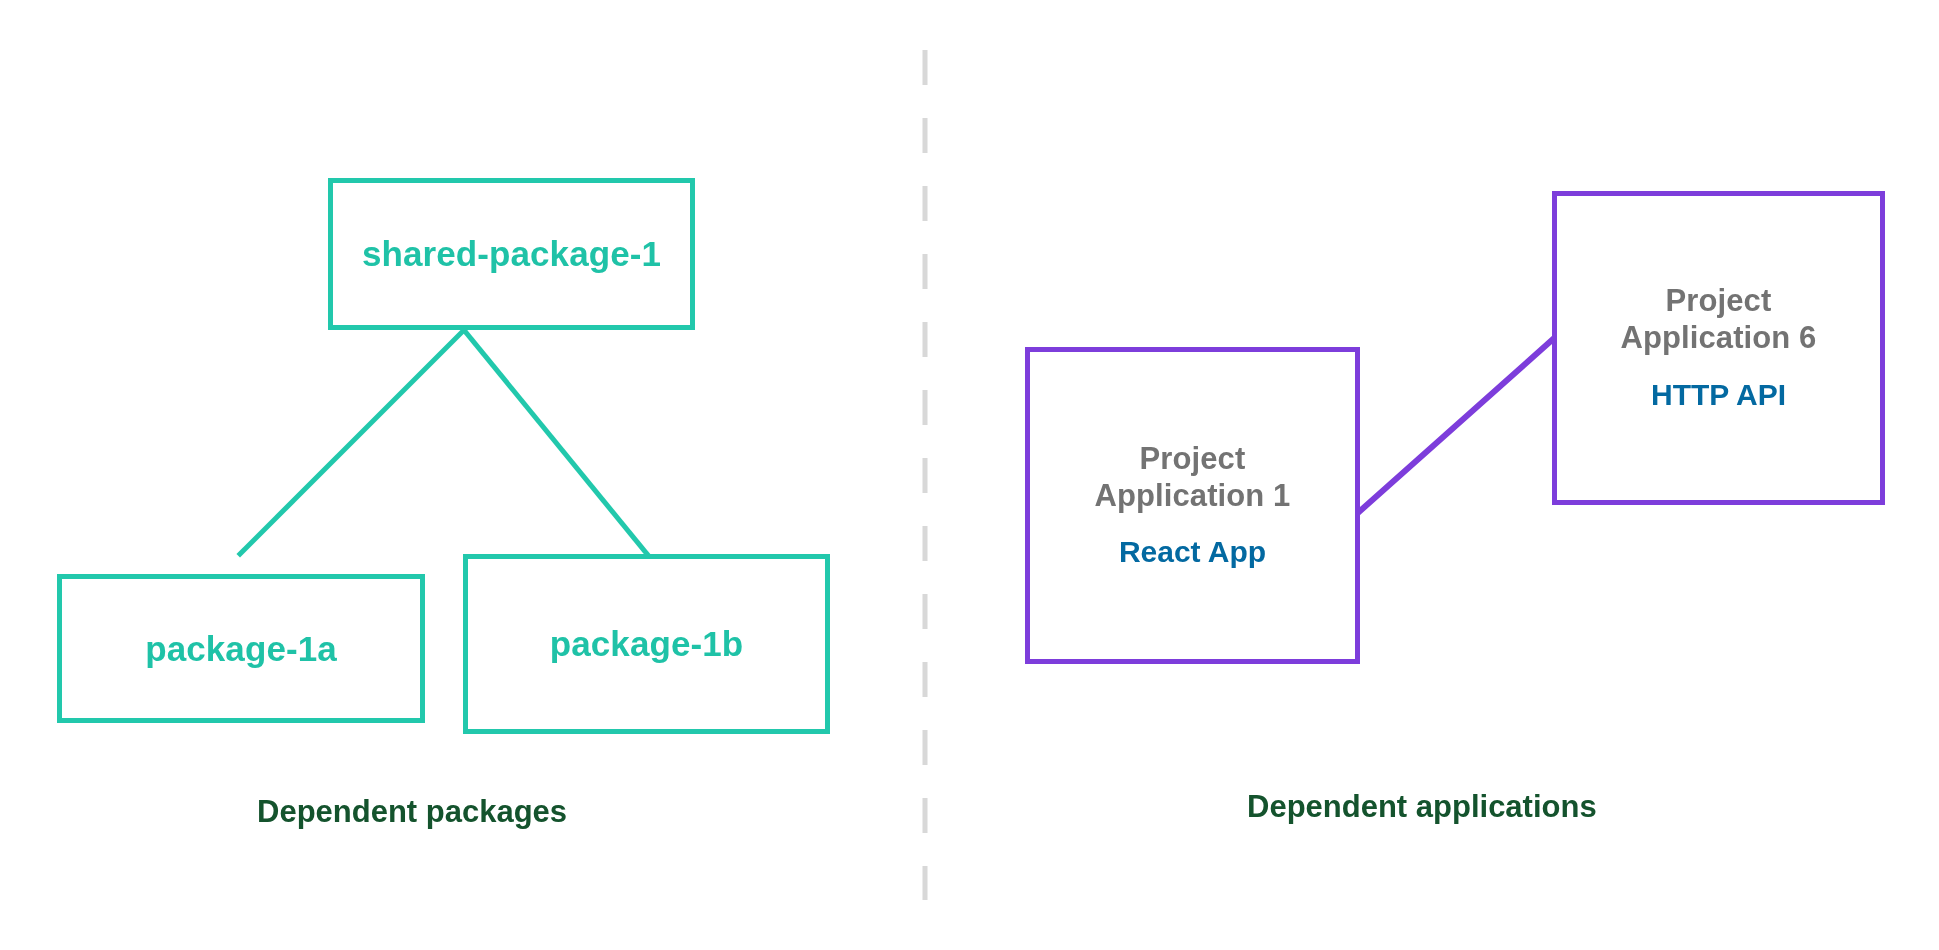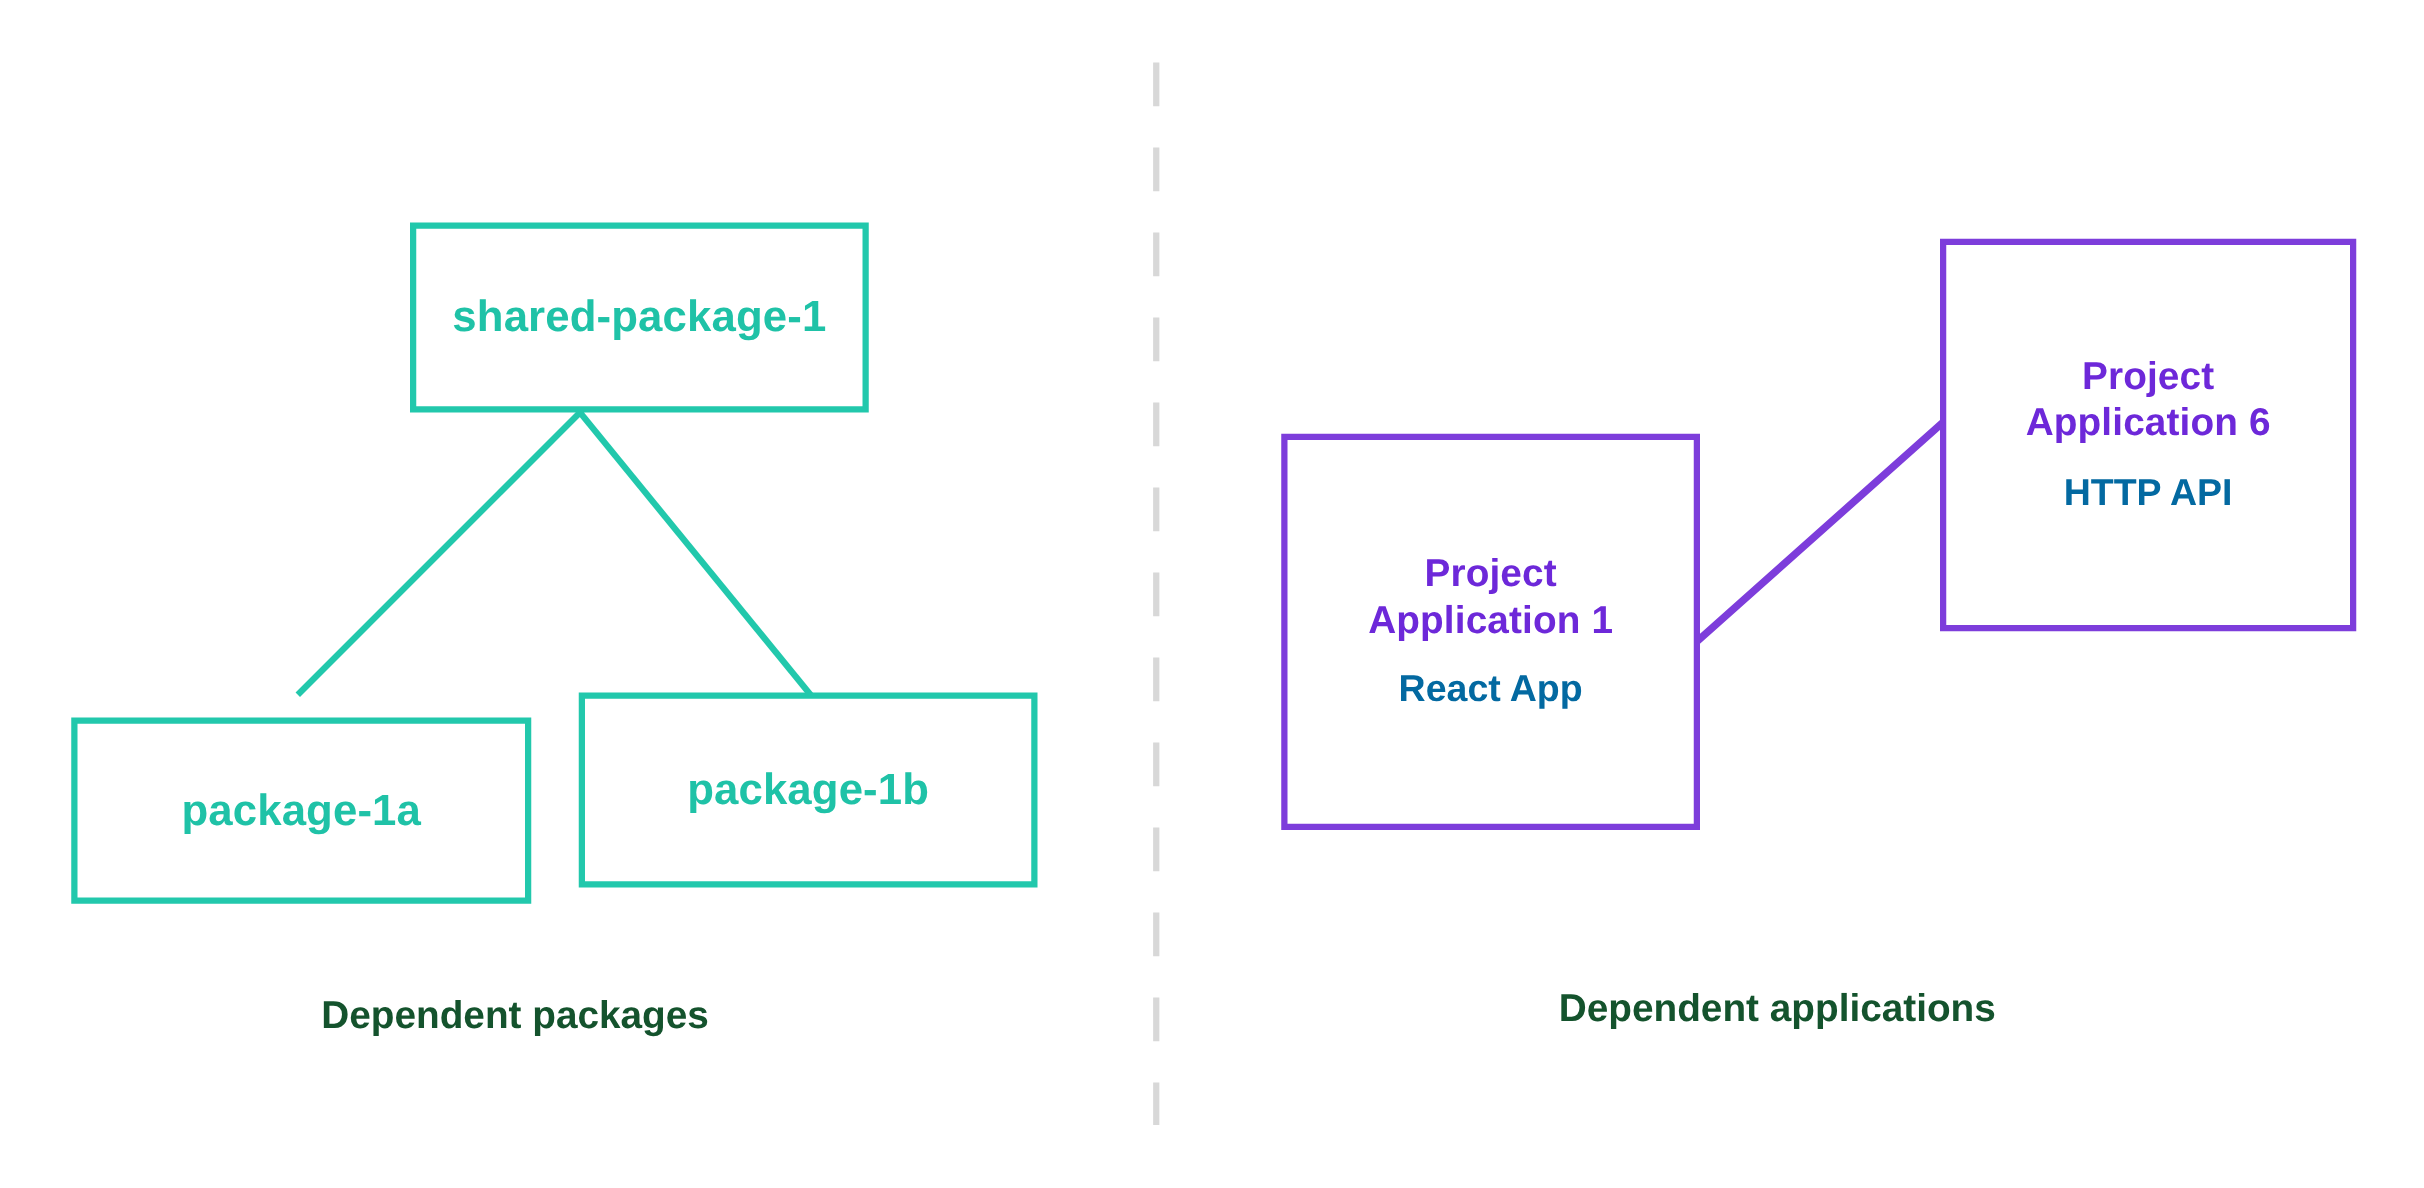--- a/index.html
+++ b/index.html
@@ -60,30 +60,30 @@
     left: 281px; top: 178px; width: 367px; height: 152px; margin-left: 47px;
   }
   #node-shared-package-1 .title { font-size: 35px; }
 
   #node-package-1a {
     left: 57px; top: 574px; width: 368px; height: 149px;
   }
   #node-package-1a .title { font-size: 35px; }
 
   #node-package-1b {
-    left: 463px; top: 554px; width: 367px; height: 156px;
+    left: 463px; top: 554px; width: 367px; height: 180px;
   }
   #node-package-1b .title { font-size: 35px; }
 
   
   .app {
     border: 5px solid #7d3ddb;
   }
   .app .title {
-    color: #6d28d9;
+    color: #737373;
     font-size: 31px;
   }
   .app .subtitle {
     font-size: 30px;
     margin-top: 20px;
   }
 
   #node-project-application-1 {
     left: 1025px; top: 347px; width: 335px; height: 317px;
   }

